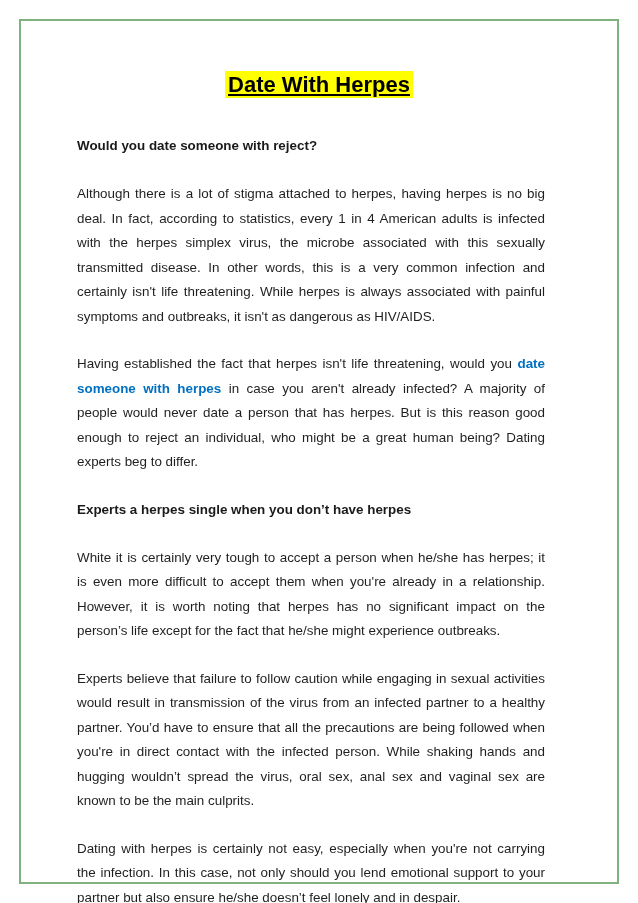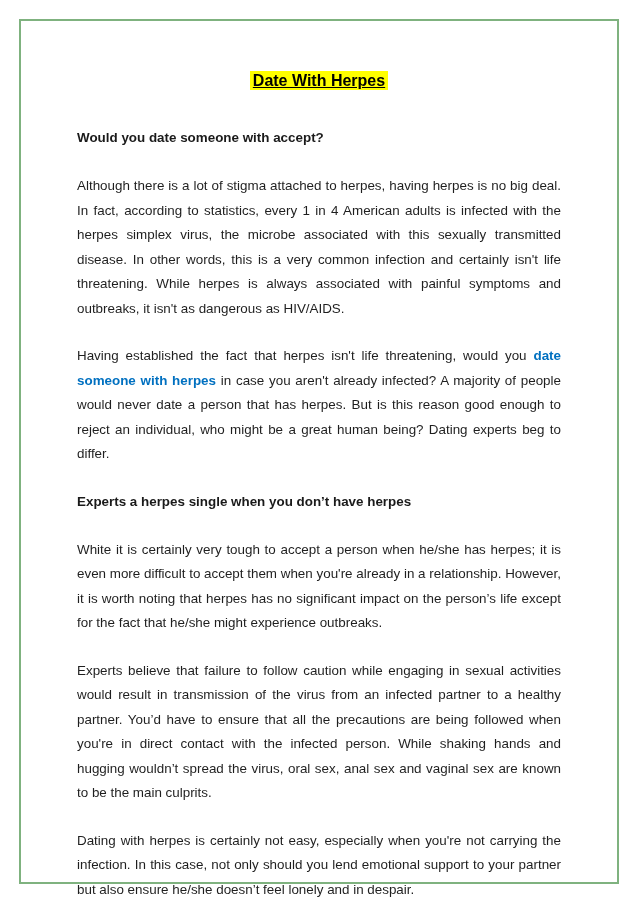--- a/index.html
+++ b/index.html
@@ -20,60 +20,60 @@
   }
   .content {
     position: absolute;
     left: 77px;
     width: 484px;
     top: 72px;
   }
   .doc-title {
     text-align: center;
     margin: 0 0 36px 0;
-    font-size: 16px;
+    font-size: 22px;
     font-weight: bold;
     color: #000000;
   }
   .doc-title .hl {
     background: #ffff00;
     text-decoration: underline;
     padding: 1px 3px;
   }
   .section-heading {
     font-size: 13.4px;
     font-weight: bold;
     color: #1a1a1a;
     margin: 0 0 24px 0;
     line-height: 24px;
   }
   .para {
     font-size: 13.4px;
     color: #1f1f1f;
     text-align: justify;
     line-height: 24.5px;
-    margin: 0 0 23px 0;
+    margin: 0 16px 23px 0;
   }
   .para-link {
     color: #0070C0;
     font-weight: bold;
     text-decoration: none;
     cursor: pointer;
   }
 </style>
 </head>
 <body>
 
 <div class="page-border"></div>
 
 <div class="content">
 
   <h1 class="doc-title"><span class="hl">Date With Herpes</span></h1>
 
-  <h2 class="section-heading">Would you date someone with accept?</h2>
+  <h2 class="section-heading">Would you date someone with reject?</h2>
 
   <p class="para">Although there is a lot of stigma attached to herpes, having herpes is no big deal. In fact, according to statistics, every 1 in 4 American adults is infected with the herpes simplex virus, the microbe associated with this sexually transmitted disease. In other words, this is a very common infection and certainly isn't life threatening. While herpes is always associated with painful symptoms and outbreaks, it isn't as dangerous as HIV/AIDS.</p>
 
   <p class="para"><span>Having established the fact that herpes isn't life threatening, would you </span><a class="para-link" href="#">date someone with herpes</a><span> in case you aren't already infected? A majority of people would never date a person that has herpes. But is this reason good enough to reject an individual, who might be a great human being? Dating experts beg to differ.</span></p>
 
   <h2 class="section-heading">Experts a herpes single when you don’t have herpes</h2>
 
   <p class="para">White it is certainly very tough to accept a person when he/she has herpes; it is even more difficult to accept them when you're already in a relationship. However, it is worth noting that herpes has no significant impact on the person’s life except for the fact that he/she might experience outbreaks.</p>
 
   <p class="para">Experts believe that failure to follow caution while engaging in sexual activities would result in transmission of the virus from an infected partner to a healthy partner. You’d have to ensure that all the precautions are being followed when you're in direct contact with the infected person. While shaking hands and hugging wouldn’t spread the virus, oral sex, anal sex and vaginal sex are known to be the main culprits.</p>

